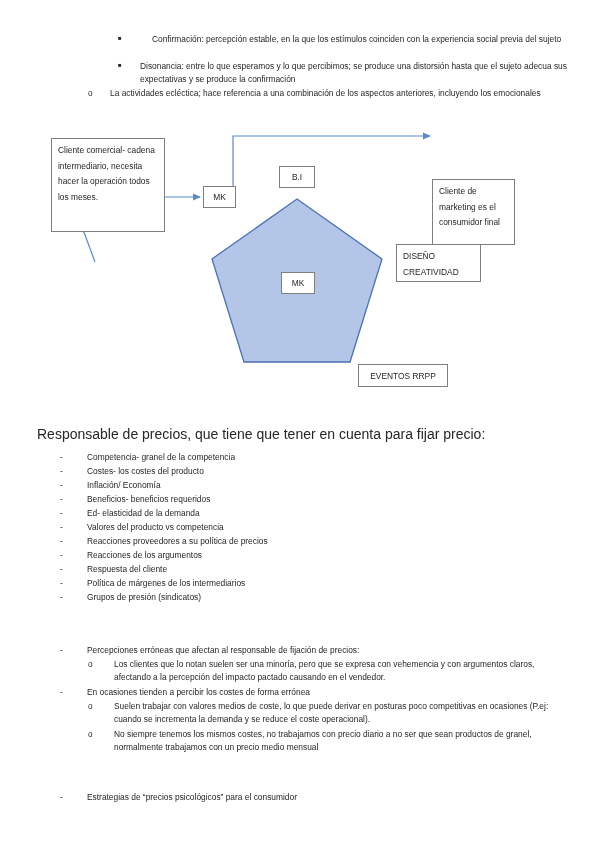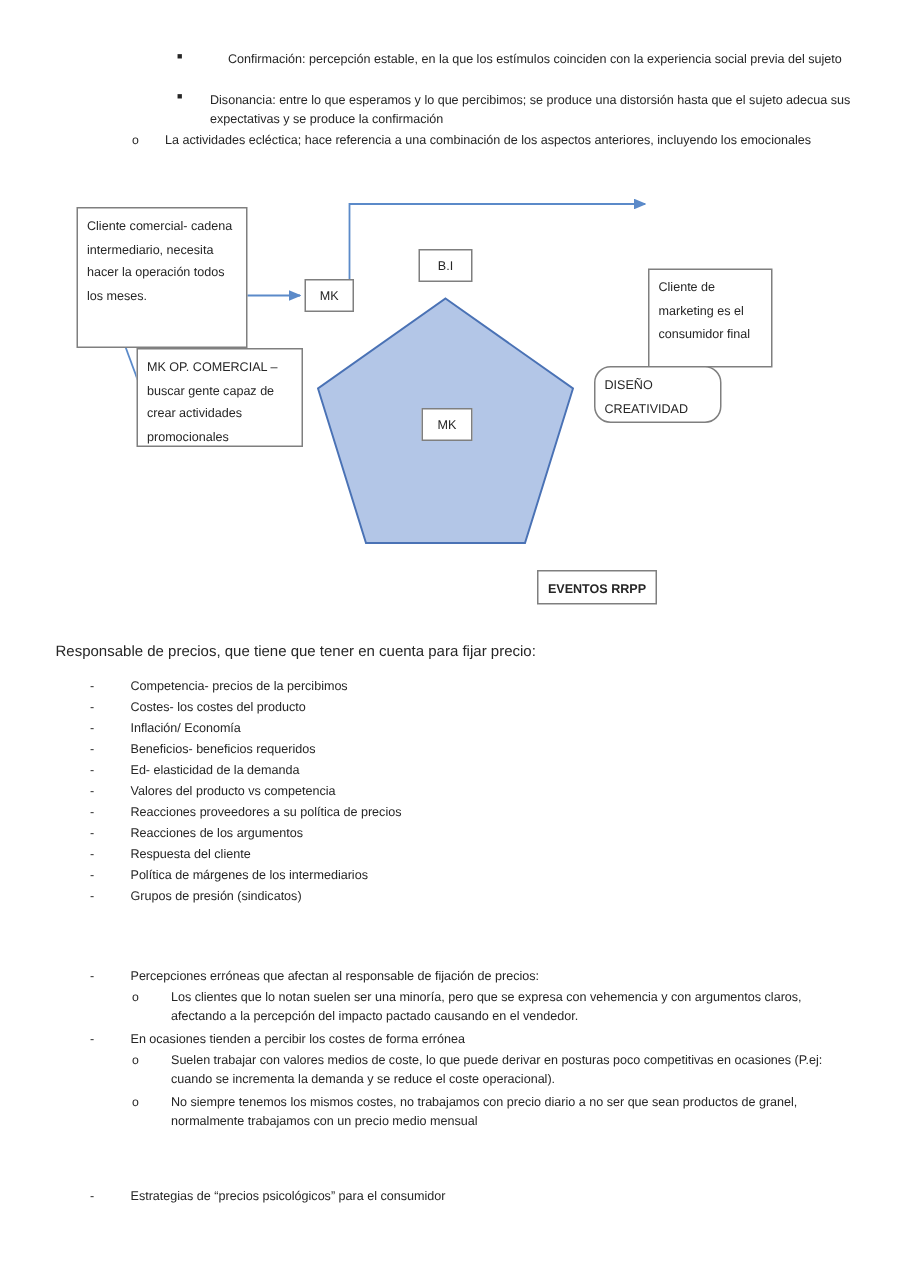--- a/index.html
+++ b/index.html
@@ -17,21 +17,21 @@
   }
 
   .page {
     position: relative;
     width: 599px;
     height: 848px;
   }
 
   .para {
     position: absolute;
-    font-size: 10px;
+    font-size: 14px;
     line-height: 13.4px;
     color: #262626;
   }
 
   
   .bullet-row {
     position: absolute;
     display: flex;
     align-items: flex-start;
     font-size: 8.4px;
@@ -135,56 +135,53 @@
 
       <polyline points="233,188 233,136 430,136" fill="none" stroke="#5b8ac9" stroke-width="1.2" marker-end="url(#arrowhead)"></polyline>
 
       <line x1="95" y1="262" x2="78" y2="216" stroke="#5b8ac9" stroke-width="1.2" marker-end="url(#arrowhead)"></line>
     </svg>
 
     <div class="dbox" style="left:37px; top:138px; width:114px; height:94px;margin-left:14px;">
       <span>Cliente comercial- cadena intermediario, necesita hacer la operación todos los meses.</span>
     </div>
 
-    <div class="dbox" style="left:91px; top:232px; width:111px; height:66px;">
-      <span>MK OP. COMERCIAL – buscar gente capaz de crear actividades promocionales</span>
-    </div>
 
     <div class="dbox center-label" style="left:203px; top:186px; width:33px; height:22px;">
       <span>MK</span>
     </div>
 
     <div class="dbox center-label" style="left:279px; top:166px; width:36px; height:22px;">
       <span>B.I</span>
     </div>
 
     <div class="dbox center-label" style="left:281px; top:272px; width:34px; height:22px;">
       <span>MK</span>
     </div>
 
     <div class="dbox" style="left:432px; top:131px; width:83px; height:66px;margin-top:48px;">
       <span>Cliente de marketing es el consumidor final</span>
     </div>
 
-    <div class="dbox" style="left:396px; top:244px; width:85px; height:38px;border-radius:11px;">
+    <div class="dbox" style="left:396px; top:244px; width:85px; height:38px;">
       <span>DISEÑO CREATIVIDAD</span>
     </div>
 
 
-    <div class="dbox center-label" style="left:358px; top:380px; width:80px; height:23px;font-weight:bold;">
+    <div class="dbox center-label" style="left:358px; top:364px; width:90px; height:23px;">
       <span>EVENTOS RRPP</span>
     </div>
 
   </div>
 
   <div class="para" style="left:37px; top:428px; width:520px;">Responsable de precios, que tiene que tener en cuenta para fijar precio:</div>
 
   <div class="bullet-row" style="left:60px; top:451px; width:500px;">
     <span class="marker m-dash" style="width:27px;">-</span>
-    <span class="body">Competencia- precios de la percibimos</span>
+    <span class="body">Competencia- granel de la competencia</span>
   </div>
   <div class="bullet-row" style="left:60px; top:465px; width:500px;">
     <span class="marker m-dash" style="width:27px;">-</span>
     <span class="body">Costes- los costes del producto</span>
   </div>
   <div class="bullet-row" style="left:60px; top:479px; width:500px;">
     <span class="marker m-dash" style="width:27px;">-</span>
     <span class="body">Inflación/ Economía</span>
   </div>
   <div class="bullet-row" style="left:60px; top:493px; width:500px;">

